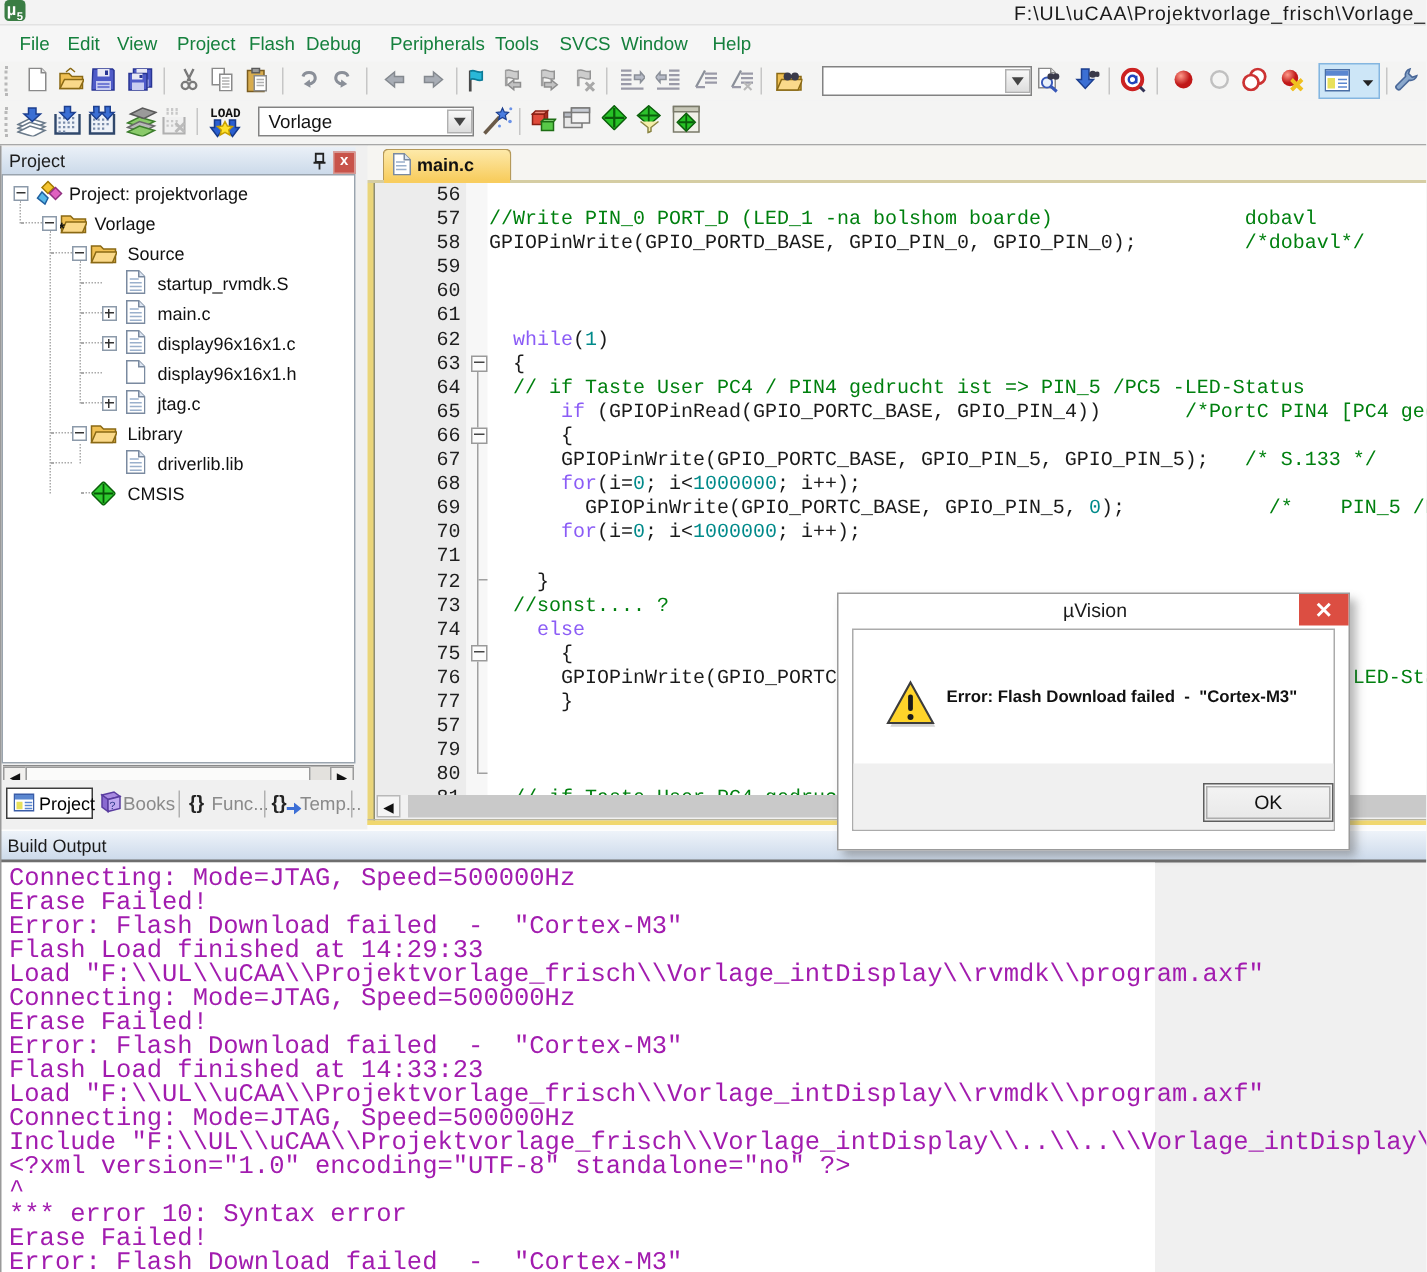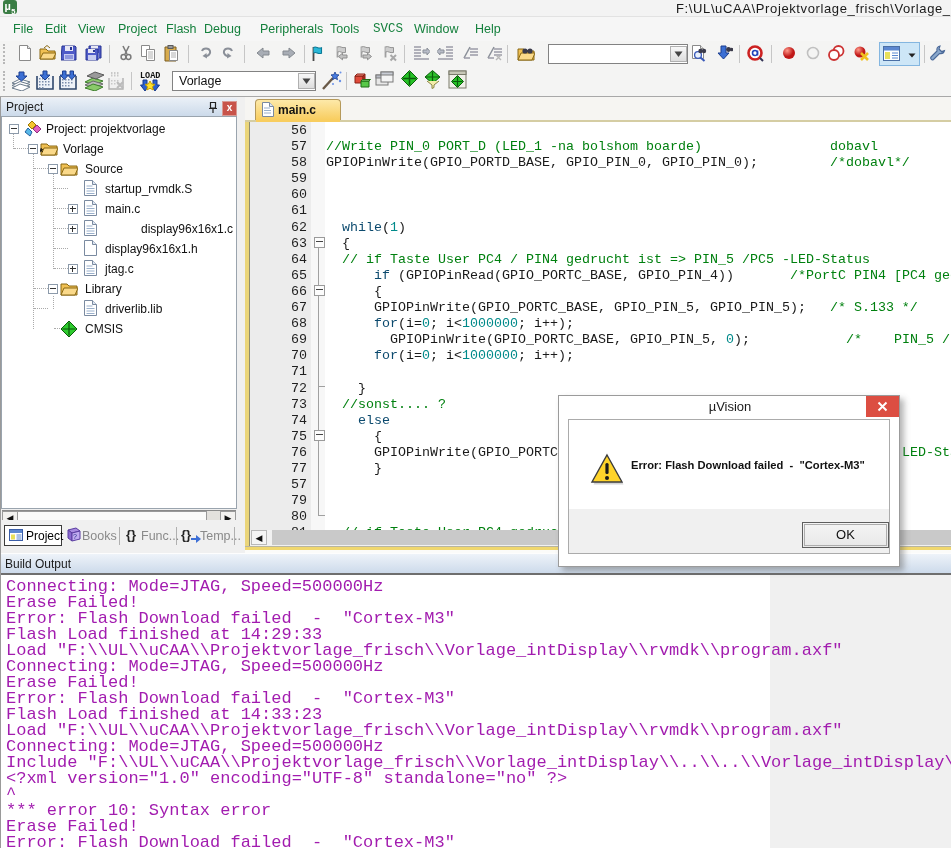--- a/index.html
+++ b/index.html
@@ -5,21 +5,21 @@
 html,body{margin:0;padding:0;}
 body{width:951px;height:848px;overflow:hidden;font-family:"Liberation Sans",sans-serif;background:#fff;}
 #root{position:relative;width:951px;height:848px;overflow:hidden;background:#f0f0f0;}
 .ab{position:absolute;}
 .mono{font-family:"Liberation Mono",monospace;}
 .sep1{position:absolute;width:1px;height:18px;top:4px;background:#c6c6c6;}
 .ico{position:absolute;top:4px;}
 .ico2{position:absolute;top:3px;}
 .menu-item{position:absolute;top:5px;font-size:12.5px;color:#15803d;}
 .com{color:#00800f;}
-.kw{color:#0c4a6e;}
+.kw{color:#8b5cf6;}
 .num{color:#008a8a;}
 .fold{position:absolute;left:314px;width:9px;height:9px;background:#fcfcfc;border:1px solid #9a9a9a;}
 .fold:before{content:"";position:absolute;left:1px;right:1px;top:3px;height:1px;background:#444;}
 .treerow{position:absolute;font-size:12px;color:#111;white-space:nowrap;}
 .pm{position:absolute;width:8px;height:8px;background:#fff;border:1px solid #8c9aaa;}
 .pm i{position:absolute;left:1px;right:1px;top:3px;height:1px;background:#333;}
 .pm.plus b{position:absolute;top:1px;bottom:1px;left:3px;width:1px;background:#333;}
 .conline{white-space:pre;}
 </style>
 </head>
@@ -37,21 +37,21 @@
 
   <div class="ab" style="left:0;top:16px;width:951px;height:25px;background:#f6f6f6;border-top:1px solid #e2e2e2;">
     <div class="menu-item" style="left:13px;">File</div>
     <div class="menu-item" style="left:45px;">Edit</div>
     <div class="menu-item" style="left:78px;">View</div>
     <div class="menu-item" style="left:118px;">Project</div>
     <div class="menu-item" style="left:166px;">Flash</div>
     <div class="menu-item" style="left:204px;">Debug</div>
     <div class="menu-item" style="left:260px;">Peripherals</div>
     <div class="menu-item" style="left:330px;">Tools</div>
-    <div class="menu-item" style="left:373px;font-family:Liberation Mono, monospace;">SVCS</div>
+    <div class="menu-item" style="left:373px;">SVCS</div>
     <div class="menu-item" style="left:414px;">Window</div>
     <div class="menu-item" style="left:475px;">Help</div>
   </div>
 
   <div id="tb1" class="ab" style="left:0;top:41px;width:951px;height:26px;background:#f4f4f3;">
     <div class="ab" style="left:3px;top:3px;height:20px;border-left:2px dotted #b8b8b8;"></div>
     <svg class="ico" style="left:17px;" width="16" height="16" viewBox="0 0 16 16">
         <path d="M2.5 0.5 h8 l3 3 v12 h-11 z" fill="#fff" stroke="#8a8a8a"></path>
         <path d="M10.5 0.5 v3 h3" fill="#e8e8e8" stroke="#8a8a8a"></path>
       </svg>
@@ -456,21 +456,21 @@
           <path d="M0.5 0.5 h8 l4 4 v11 h-12 z" fill="#fff" stroke="#7a8aa0"></path>
           <path d="M8.5 0.5 v4 h4" fill="#dde6f2" stroke="#7a8aa0"></path>
           <path d="M2.5 6 h6 M2.5 8.5 h8 M2.5 11 h8 M2.5 13.5 h8" stroke="#9ab0cc"></path>
         </svg>
       
       <div class="treerow" style="left:46px;top:6px;">Project: projektvorlage</div>
       <div class="treerow" style="left:63px;top:26px;">Vorlage</div>
       <div class="treerow" style="left:85px;top:46px;">Source</div>
       <div class="treerow" style="left:105px;top:66px;">startup_rvmdk.S</div>
       <div class="treerow" style="left:105px;top:86px;">main.c</div>
-      <div class="treerow" style="left:105px;top:106px;margin-left:36px;">display96x16x1.c</div>
+      <div class="treerow" style="left:105px;top:106px;">display96x16x1.c</div>
       <div class="treerow" style="left:105px;top:126px;">display96x16x1.h</div>
       <div class="treerow" style="left:105px;top:146px;">jtag.c</div>
       <div class="treerow" style="left:85px;top:166px;">Library</div>
       <div class="treerow" style="left:105px;top:186px;">driverlib.lib</div>
       <div class="treerow" style="left:85px;top:206px;">CMSIS</div>
     </div>
 
     <div class="ab" style="left:2px;top:413px;width:234px;height:15px;background:#e3e1dd;border-top:1px solid #8a8a8a;box-sizing:border-box;">
       <div class="ab" style="left:0;top:0;width:16px;height:14px;background:#f2f1ef;border:1px solid #9a9a9a;box-sizing:border-box;text-align:center;font-size:9px;line-height:13px;color:#111;">◀</div>
       <div class="ab" style="left:15px;top:0;width:190px;height:14px;background:#fbfbfa;border:1px solid #9a9a9a;box-sizing:border-box;"></div>

